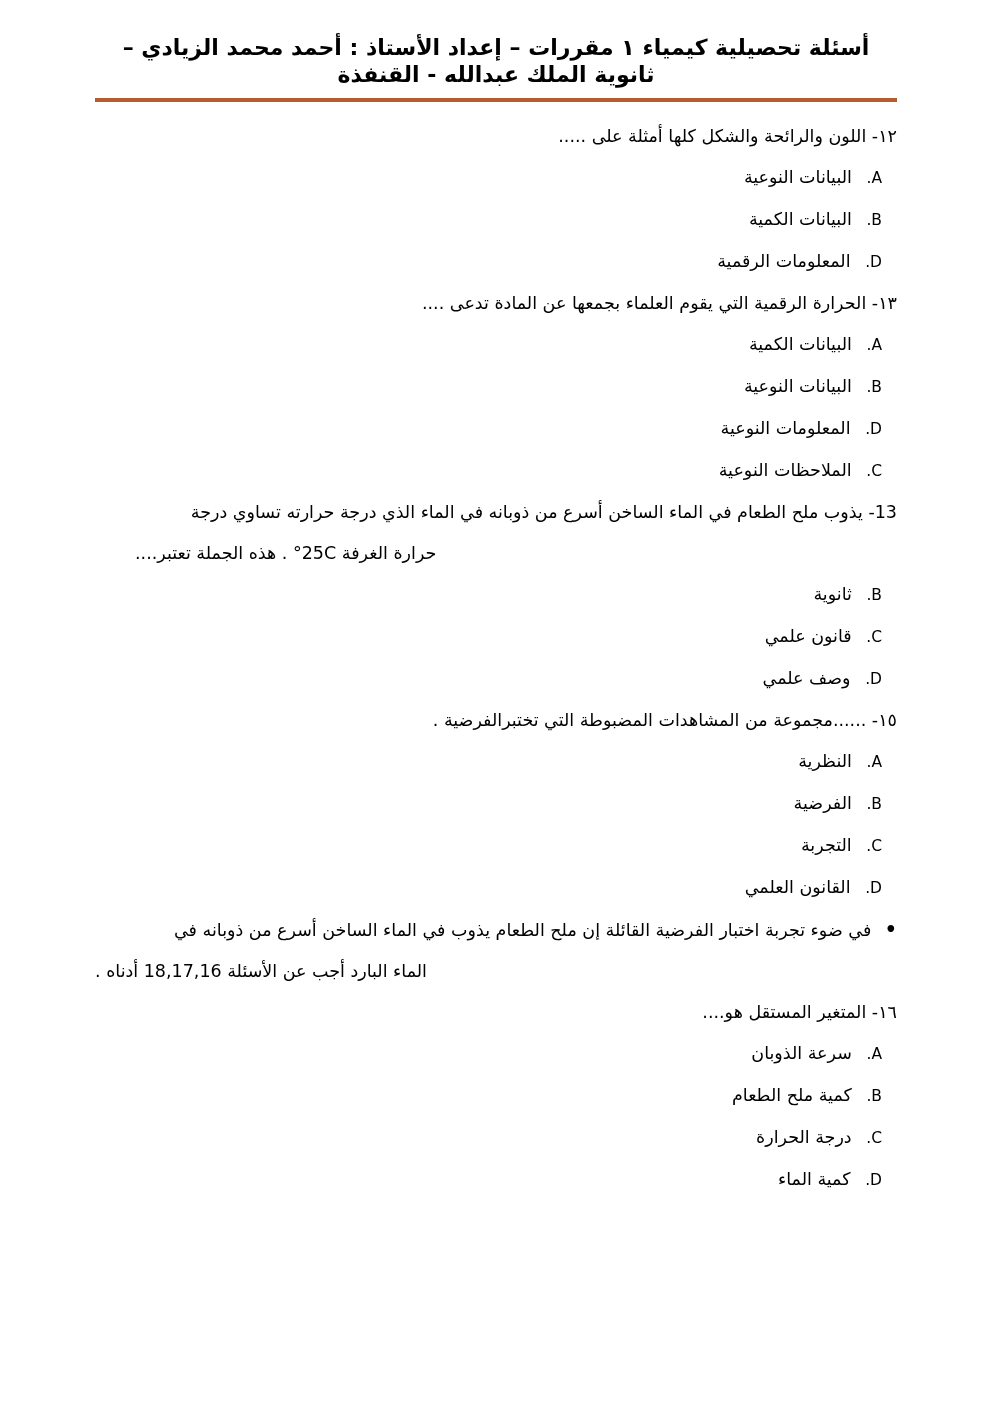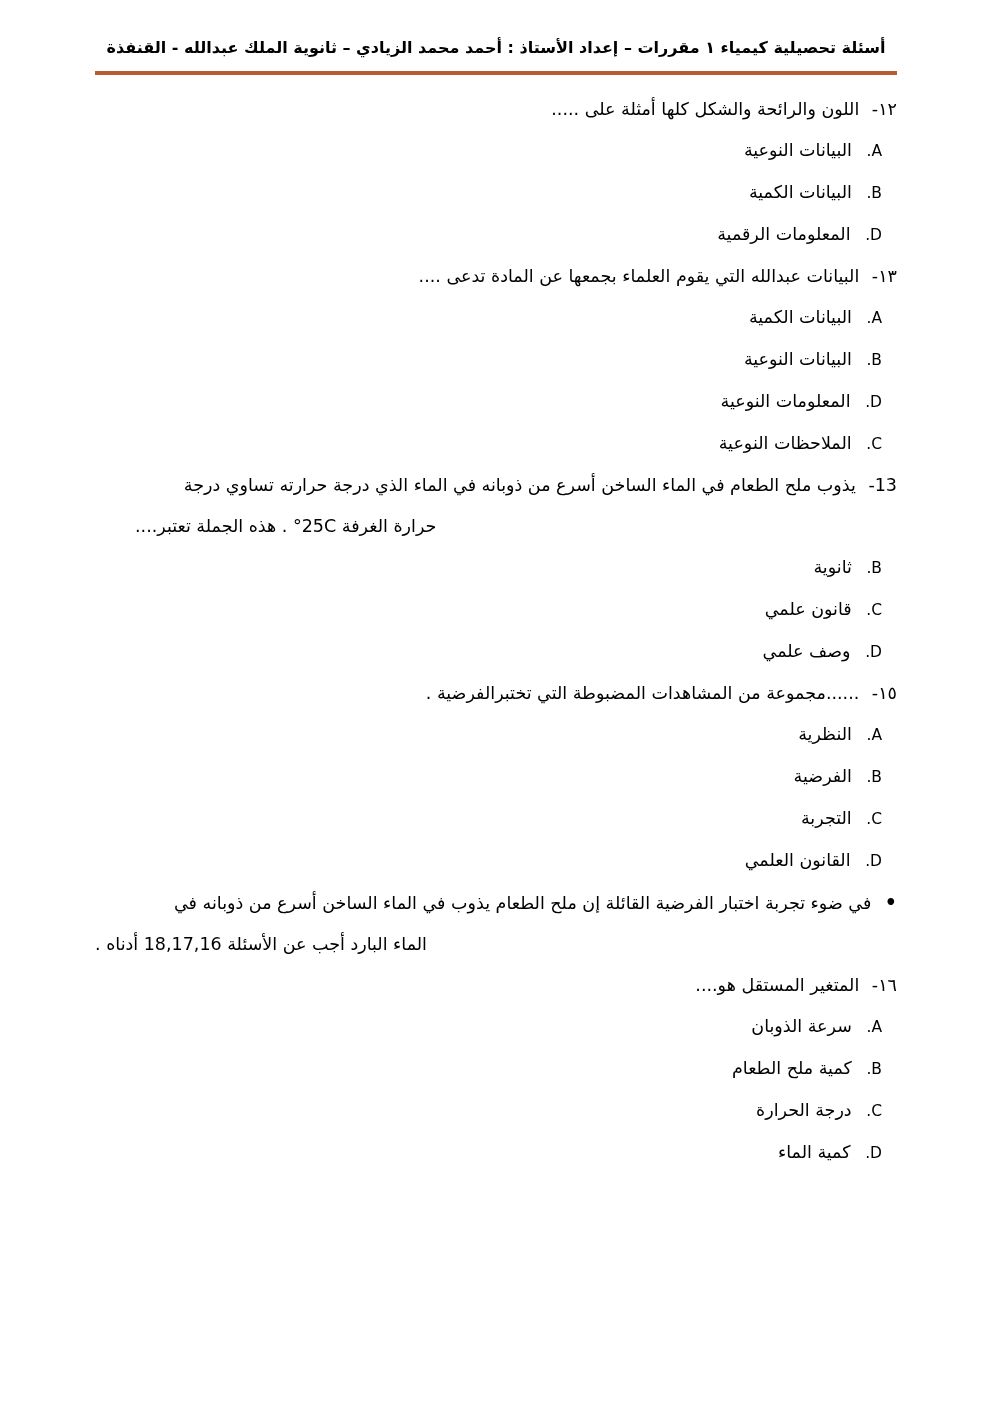--- a/index.html
+++ b/index.html
@@ -18,41 +18,40 @@
     box-sizing: border-box;
     width: 992px;
     height: 1403px;
     padding: 30px 95px 0 95px;
     background: #ffffff;
   }
   .doc-header {
     direction: rtl;
     text-align: center;
     font-weight: bold;
-    font-size: 16px;
+    font-size: 22px;
     line-height: 27px;
     padding: 4px 4px 0 4px;
   }
   .header-rule {
     margin-top: 10px;
     border-top: 4px solid #b65c2e;
     height: 0;
   }
   .content {
     direction: rtl;
     text-align: right;
     font-size: 17.5px;
     margin-top: 14px;
   }
   .line {
     line-height: 41px;
     margin: 0;
   }
   .q-num {
-    margin-left: 7px;
     white-space: nowrap;
   }
   .option {
     padding-right: 15px;
   }
   .opt-letter {
     font-size: 15.5px;
     margin-left: 9px;
   }
   .q-cont {
@@ -97,21 +96,21 @@
       </p>
       <p class="line option">
         <span class="opt-letter">D.</span>
         <span>المعلومات الرقمية</span>
       </p>
     </section>
 
     <section>
       <p class="line">
         <span class="q-num">١٣-</span>
-        <span>البيانات عبدالله التي يقوم العلماء بجمعها عن المادة تدعى ....</span>
+        <span>الحرارة الرقمية التي يقوم العلماء بجمعها عن المادة تدعى ....</span>
       </p>
       <p class="line option">
         <span class="opt-letter">A.</span>
         <span>البيانات الكمية</span>
       </p>
       <p class="line option">
         <span class="opt-letter">B.</span>
         <span>البيانات النوعية</span>
       </p>
       <p class="line option">

